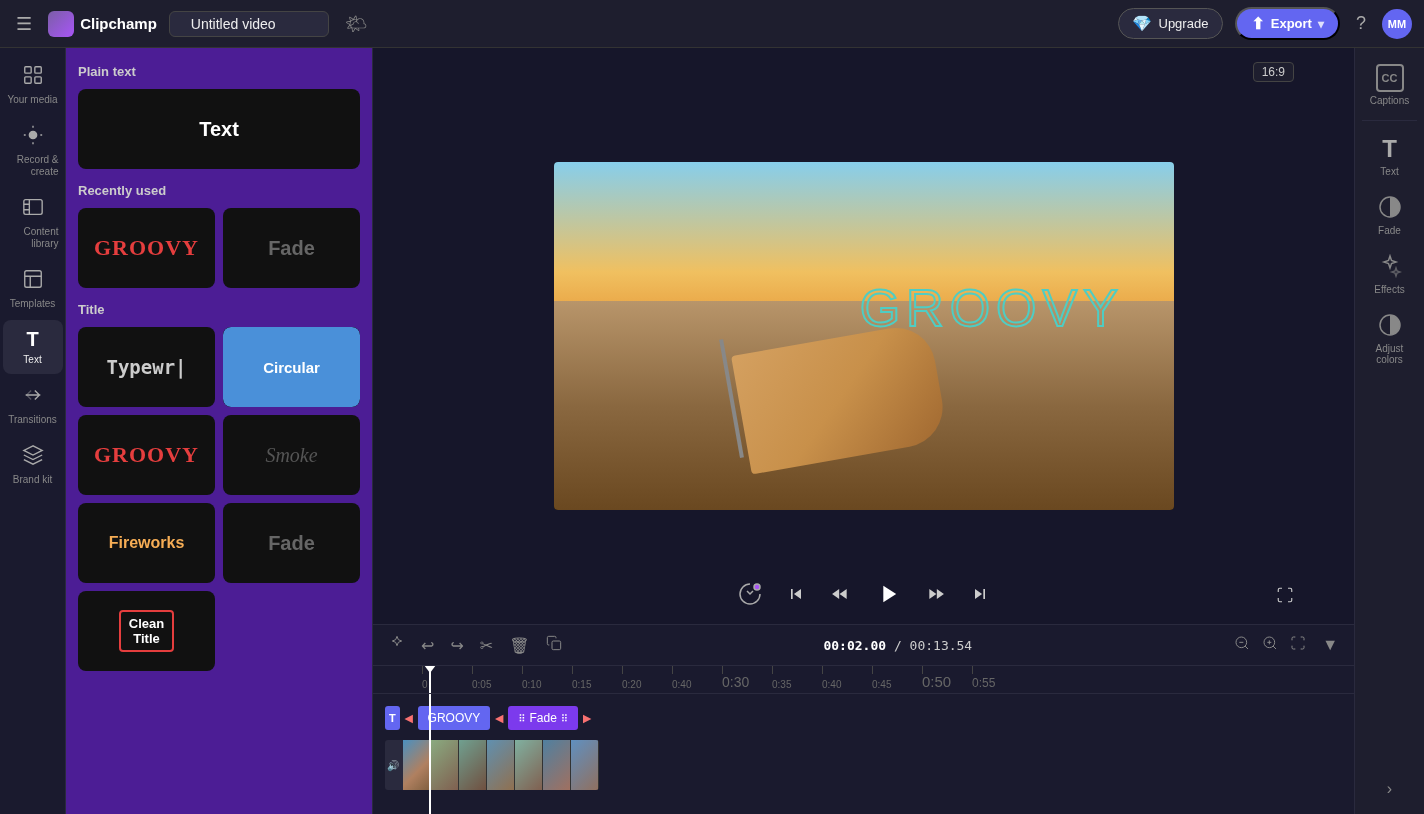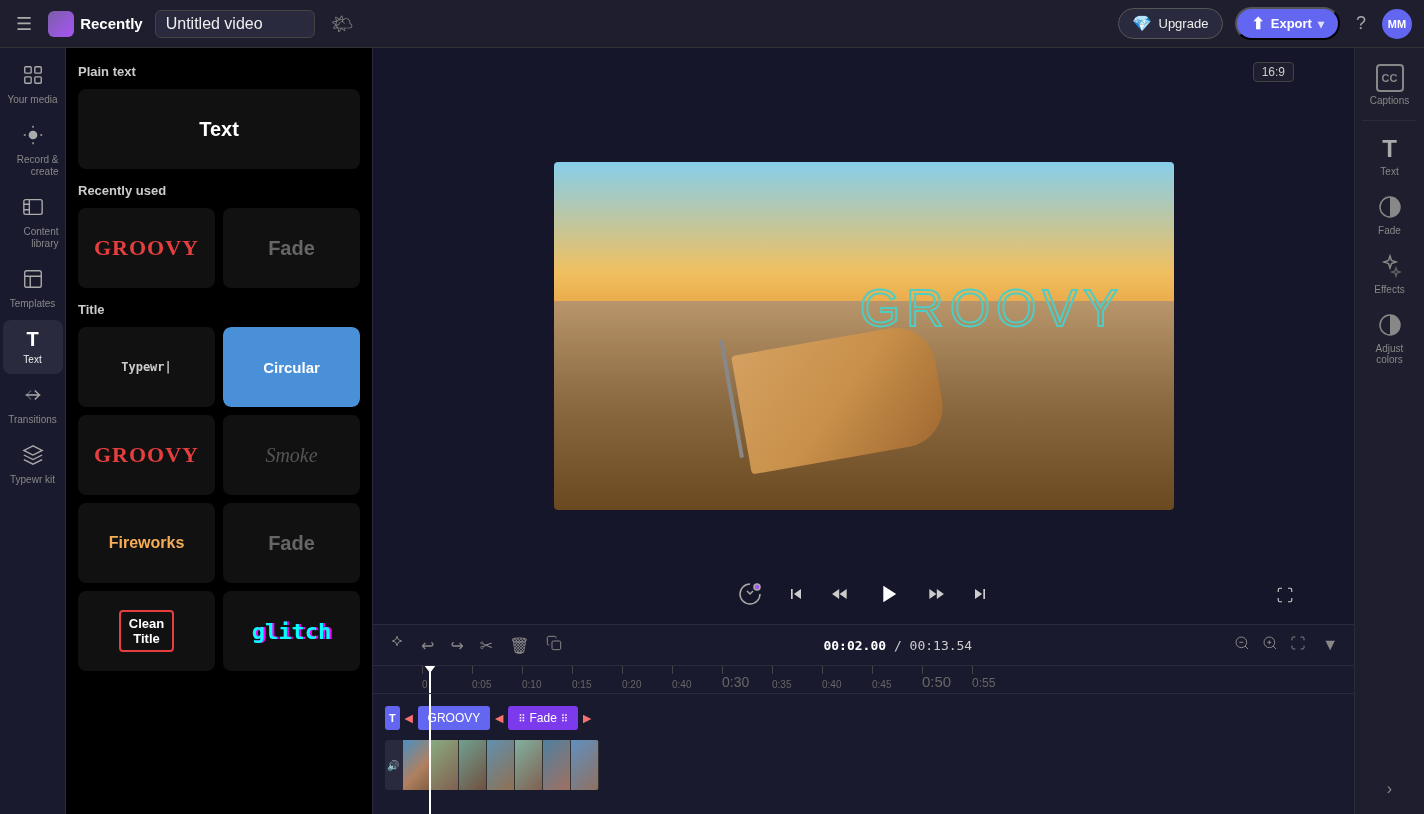--- a/index.html
+++ b/index.html
@@ -4,21 +4,21 @@
   <style>
     * { box-sizing: border-box; margin: 0; padding: 0; }
     body { background: #1a1a2e; color: #fff; font-family: 'Segoe UI', sans-serif; font-size: 13px; overflow: hidden; width: 1424px; height: 814px; display: flex; flex-direction: column; }
 
     
     .topbar { display: flex; align-items: center; background: #1e1e2e; height: 48px; padding: 0 12px; gap: 12px; border-bottom: 1px solid #333; z-index: 10; }
     .topbar-hamburger { color: #aaa; font-size: 18px; cursor: pointer; padding: 4px; }
     .topbar-logo { display: flex; align-items: center; gap: 6px; }
     .topbar-logo-icon { width: 26px; height: 26px; background: linear-gradient(135deg, #7b5ea7, #a855f7); border-radius: 6px; }
     .topbar-logo-text { font-weight: 600; font-size: 15px; color: #fff; }
-    .topbar-title { background: #2a2a3e; border: 1px solid #444; border-radius: 6px; padding: 4px 10px; color: #eee; font-size: 16px; min-width: 160px; }
+    .topbar-title { background: #2a2a3e; border: 1px solid #444; border-radius: 6px; padding: 4px 21px; color: #eee; font-size: 14px; min-width: 160px; }
     .topbar-weather { color: #888; font-size: 18px; margin-left: 4px; }
     .topbar-spacer { flex: 1; }
     .topbar-upgrade { display: flex; align-items: center; gap: 6px; background: #2a2a3e; border: 1px solid #555; border-radius: 20px; padding: 5px 14px; cursor: pointer; font-size: 13px; color: #eee; }
     .topbar-upgrade-gem { color: #f59e0b; font-size: 16px; }
     .topbar-export { display: flex; align-items: center; gap: 6px; background: #6366f1; border-radius: 20px; padding: 5px 14px; cursor: pointer; font-size: 13px; color: #fff; font-weight: 600; }
     .topbar-export-icon { font-size: 16px; }
     .topbar-help { color: #aaa; font-size: 18px; cursor: pointer; padding: 4px; }
     .topbar-avatar { width: 30px; height: 30px; background: #6366f1; border-radius: 50%; display: flex; align-items: center; justify-content: center; font-size: 11px; font-weight: 700; cursor: pointer; }
 
     
@@ -27,33 +27,33 @@
     
     .sidebar { width: 66px; background: #1a1a2e; border-right: 1px solid #2a2a3e; display: flex; flex-direction: column; align-items: center; padding: 8px 0; gap: 2px; }
     .sidebar-item { display: flex; flex-direction: column; align-items: center; gap: 3px; padding: 8px 4px; border-radius: 8px; cursor: pointer; width: 60px; }
     .sidebar-item.active { background: #2a2a3e; }
     .sidebar-item-icon { font-size: 20px; color: #aaa; }
     .sidebar-item.active .sidebar-item-icon { color: #fff; }
     .sidebar-item-label { font-size: 10px; color: #888; text-align: right; line-height: 1.2; }
     .sidebar-item.active .sidebar-item-label { color: #eee; }
 
     
-    .text-panel { width: 307px; background: #000000; border-right: 1px solid #2a2a3e; overflow-y: auto; padding: 12px; }
+    .text-panel { width: 307px; background: #4c1d95; border-right: 1px solid #2a2a3e; overflow-y: auto; padding: 12px; }
     .text-panel::-webkit-scrollbar { width: 4px; }
     .text-panel::-webkit-scrollbar-track { background: #1e1e2e; }
     .text-panel::-webkit-scrollbar-thumb { background: #444; border-radius: 2px; }
     .section-title { font-size: 13px; font-weight: 600; color: #ccc; margin-bottom: 10px; margin-top: 4px; }
     .grid-2 { display: grid; grid-template-columns: 1fr 1fr; gap: 8px; margin-bottom: 14px; }
     .grid-1 { display: grid; grid-template-columns: 1fr; gap: 8px; margin-bottom: 14px; }
     .text-card { background: #111; border-radius: 8px; height: 80px; display: flex; align-items: center; justify-content: center; cursor: pointer; overflow: hidden; position: relative; }
     .text-card.plain { background: #111; }
     .text-card-label { font-size: 20px; font-weight: 700; color: #fff; }
     .text-card-groovy { font-size: 22px; font-weight: 900; color: #e53e3e; font-family: serif; letter-spacing: 1px; }
     .text-card-fade { font-size: 20px; font-weight: 700; color: #666; }
-    .text-card-typewr { font-size: 12px; font-weight: 600; color: #ccc; font-family: monospace; }
+    .text-card-typewr { font-size: 19px; font-weight: 600; color: #ccc; font-family: monospace; }
     .text-card-circular { background: #4a90d9; width: 100%; height: 100%; display: flex; align-items: center; justify-content: center; border-radius: 8px; }
     .text-card-circular-text { font-size: 15px; color: #fff; font-weight: 600; }
     .text-card-fireworks { background: #111; font-size: 16px; font-weight: 600; color: #f6ad55; }
     .text-card-smoke { font-size: 20px; font-weight: 400; color: #555; font-family: serif; font-style: italic; }
     .text-card-clean { border: 2px solid #e53e3e; padding: 4px 8px; border-radius: 4px; }
     .text-card-clean-inner { font-size: 13px; font-weight: 700; color: #fff; text-align: center; }
     .text-card-tidal { font-size: 18px; font-weight: 700; color: #fff; letter-spacing: 3px; }
     .text-card-double { font-size: 16px; font-weight: 700; color: #888; }
     .text-card-glitch { font-size: 22px; font-weight: 900; color: #0ff; text-shadow: 2px 0 #f0f; font-family: monospace; }
 
@@ -94,21 +94,21 @@
 
     .topbar-export-dropdown { font-size: 12px; opacity: 0.8; }
   </style>
 </head>
 <body>
 
 <div class="topbar">
   <span class="topbar-hamburger">☰</span>
   <div class="topbar-logo">
     <div class="topbar-logo-icon"></div>
-    <span class="topbar-logo-text">Recently</span>
+    <span class="topbar-logo-text">Clipchamp</span>
   </div>
   <div class="topbar-title">Untitled video</div>
   <span class="topbar-weather">🌤</span>
   <div class="topbar-spacer"></div>
   <button class="topbar-upgrade">
     <span class="topbar-upgrade-gem">💎</span>
     <span>Upgrade</span>
   </button>
   <button class="topbar-export">
     <span class="topbar-export-icon">⬆</span>
@@ -174,21 +174,21 @@
       <span class="sidebar-item-label">Transitions</span>
     </div>
     <div class="sidebar-item">
       <div class="sidebar-item-icon">
         <svg width="22" height="22" viewBox="0 0 24 24" fill="none" stroke="#aaa" stroke-width="1.5">
             <path d="M12 2L2 7l10 5 10-5-10-5z"></path>
             <path d="M2 17l10 5 10-5"></path>
             <path d="M2 12l10 5 10-5"></path>
           </svg>
       </div>
-      <span class="sidebar-item-label">Typewr kit</span>
+      <span class="sidebar-item-label">Brand kit</span>
     </div>
   </div>
 
   <div class="text-panel" style="position:relative;">
     <div class="panel-collapse-btn">‹</div>
 
     <div class="section-title">Plain text</div>
     <div class="grid-1">
       <div class="text-card plain">
         <span class="text-card-label">Text</span>
@@ -224,23 +224,20 @@
       <div class="text-card">
         <span class="text-card-fireworks">Fireworks</span>
       </div>
       <div class="text-card">
         <span class="text-card-fade">Fade</span>
       </div>
       <div class="text-card">
         <div class="text-card-clean">
           <div class="text-card-clean-inner">Clean<br>Title</div>
         </div>
-      </div>
-      <div class="text-card" style="grid-column:span 1;">
-        <span class="text-card-glitch">glitch</span>
       </div>
     </div>
   </div>
 
   <div class="center">
 
     <div class="preview-area">
       <div class="preview-ratio">16:9</div>
 
       <div class="preview-video">

